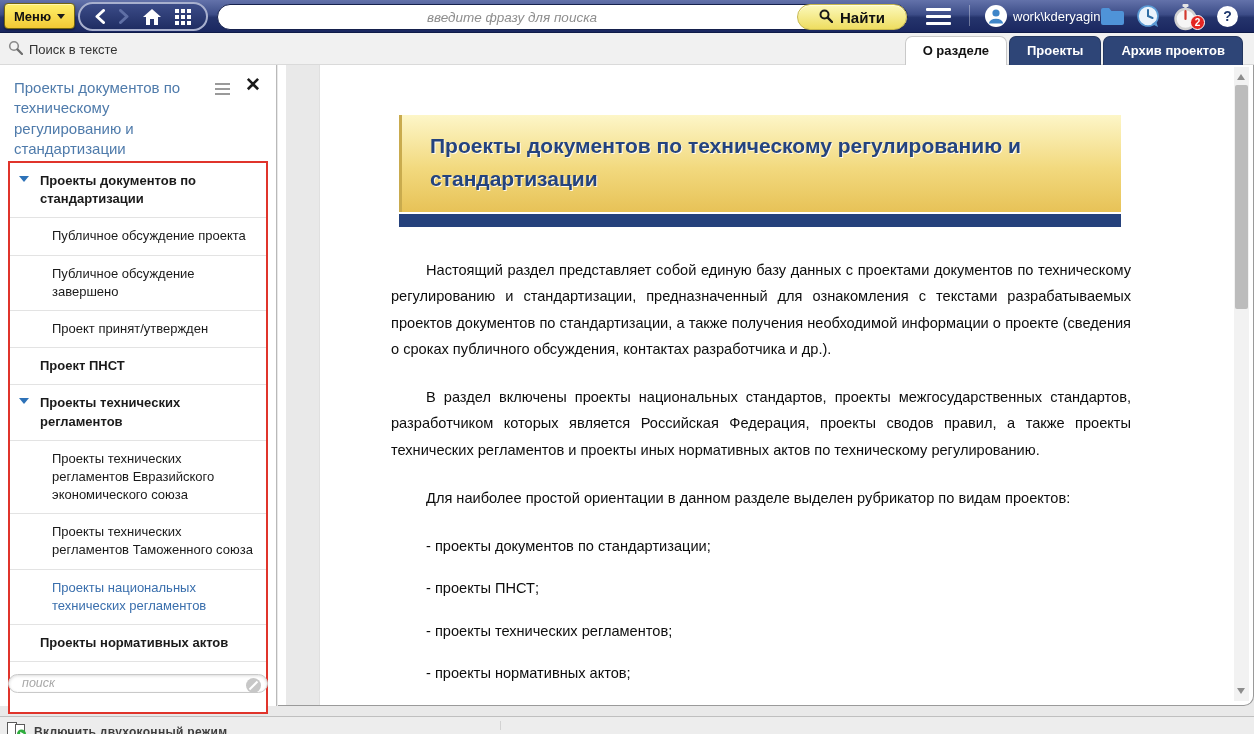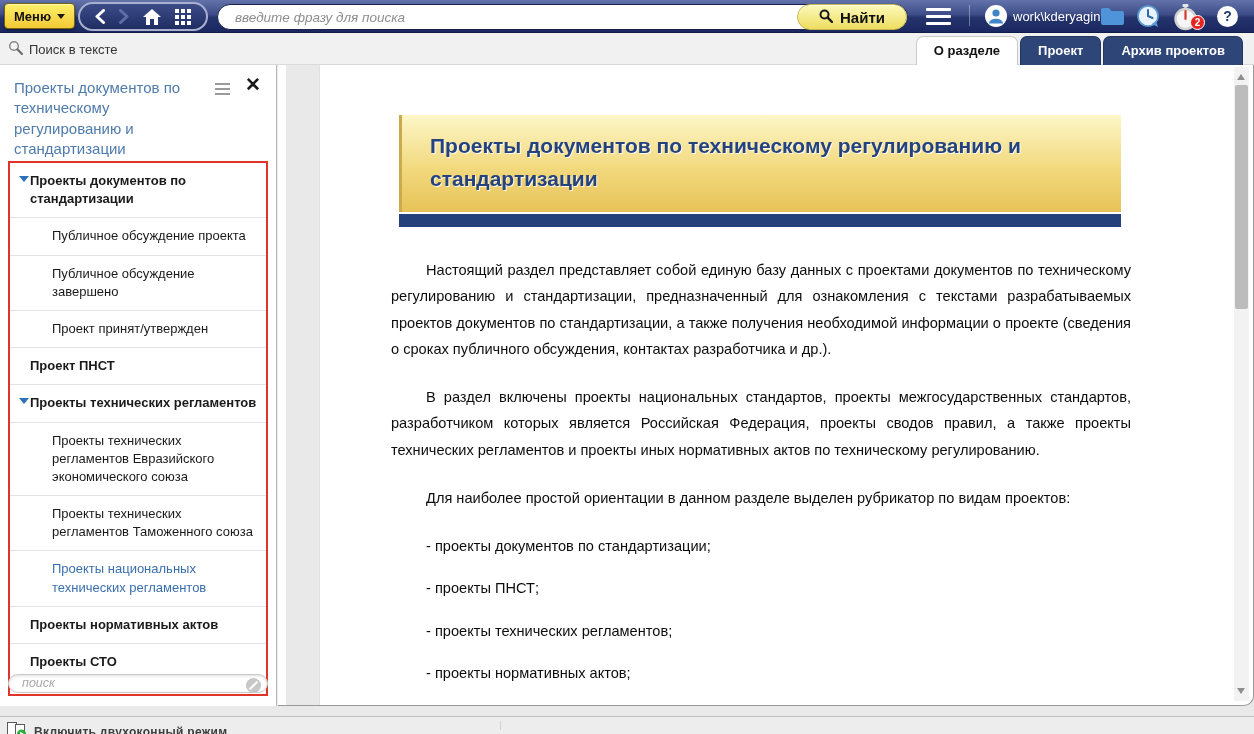--- a/index.html
+++ b/index.html
@@ -21,21 +21,21 @@
   .caret-down { width:0; height:0; border-left:4px solid transparent;
     border-right:4px solid transparent; border-top:5px solid #1a1a1a; }
   .nav-cluster { position:absolute; left:78px; top:2px; height:29px; width:130px;
     border:2px solid #a8b0ce; border-radius:16px;
     background:linear-gradient(180deg,#3c4c88,#1f2d63);
     display:flex; align-items:center; justify-content:space-around; padding:0 8px; }
   .nav-ic { display:flex; align-items:center; cursor:pointer; }
   .search-input { position:absolute; left:217px; top:4px; width:691px; height:26px;
     border-radius:13px; border:1px solid #16214d; background:#fff;
     padding:0 118px 0 17px; font-style:italic; font-size:13.5px; color:#555;
-    font-family:"Liberation Sans",sans-serif; outline:none; }
+    font-family:"Liberation Sans",sans-serif; outline:none;text-align:center; }
   .search-input::placeholder { color:#8e8e8e; }
   .find-btn { position:absolute; left:797px; top:4px; width:110px; height:26px;
     border-radius:13px; background:linear-gradient(180deg,#fcf9bb,#eedd60);
     border:1px solid #c7b84c; font-weight:bold; font-size:15px; color:#111;
     display:flex; align-items:center; justify-content:center; gap:7px; cursor:pointer;
     box-shadow:inset 0 1px 0 #fffde0; font-family:"Liberation Sans",sans-serif; }
   .hamb { position:absolute; left:926px; top:8px; width:25px; cursor:pointer; }
   .hamb div { height:3px; background:#fff; border-radius:1px; margin-bottom:4px; }
   .tsep { position:absolute; left:969px; top:5px; bottom:6px; width:1px; background:rgba(255,255,255,.35); }
   .avatar { position:absolute; left:985px; top:5px; width:22px; height:22px; cursor:pointer; }
@@ -68,21 +68,21 @@
   .sidebar { position:absolute; left:0; top:0; bottom:0; width:277px; background:#fff;
     border-right:1px solid #b9b9b9; }
   .sb-header { padding:13px 60px 8px 14px; color:#4f7bab; font-size:15px; line-height:1.35; }
   .sb-burger { position:absolute; right:46px; top:18px; width:15px; cursor:pointer; }
   .sb-burger div { height:2px; background:#9a9a9a; margin-bottom:3px; }
   .sb-close { position:absolute; right:15px; top:10px; font-size:19px; color:#1a1a1a;
     font-weight:bold; cursor:pointer; line-height:1; }
   .tree { position:absolute; left:8px; right:8px; top:96px; border:2px solid #e0342b;
     background:#fff; padding-bottom:14px; }
   .titem { border-top:1px solid #e3e3e3; position:relative; font-size:13px;
-    padding:9px 8px 9px 20px; color:#1a1a1a; line-height:1.4; cursor:pointer; }
+    padding:9px 8px 9px 30px; color:#1a1a1a; line-height:1.4; cursor:pointer; }
   .titem:first-child { border-top:none; }
   .titem.bold { font-weight:bold; }
   .titem.lvl1 { padding-left:42px; }
   .titem.selected { color:#3a6fad; }
   .tri { position:absolute; left:9px; top:13px; width:0; height:0;
     border-left:5px solid transparent; border-right:5px solid transparent;
     border-top:6px solid #2d72b8; }
   .sb-search { position:absolute; left:8px; right:8px; bottom:8px; height:25px; }
   .sb-input { width:100%; height:19px; border-radius:13px; border:1px solid #c9c9c9;
     box-shadow:inset 0 1px 3px rgba(0,0,0,.14); padding:0 30px 0 13px;
@@ -229,21 +229,21 @@
     <span>
       <svg width="15" height="15" viewBox="0 0 15 15">
           <circle cx="6" cy="6" r="4.3" stroke="#8a8a8a" stroke-width="1.6" fill="#f4f4f4"></circle>
           <line x1="9.4" y1="9.4" x2="14" y2="14" stroke="#6e6e6e" stroke-width="2.2" stroke-linecap="round"></line>
         </svg>
     </span>
     <span>Поиск в тексте</span>
   </div>
   <div class="tabs">
     <div class="tab active">О разделе</div>
-    <div class="tab">Проект</div>
+    <div class="tab">Проекты</div>
     <div class="tab">Архив проектов</div>
   </div>
 </div>
 
 <div class="main">
 
   <div class="sidebar">
     <div class="sb-header">Проекты документов по техническому регулированию и стандартизации</div>
     <div class="sb-burger">
         <div></div>

